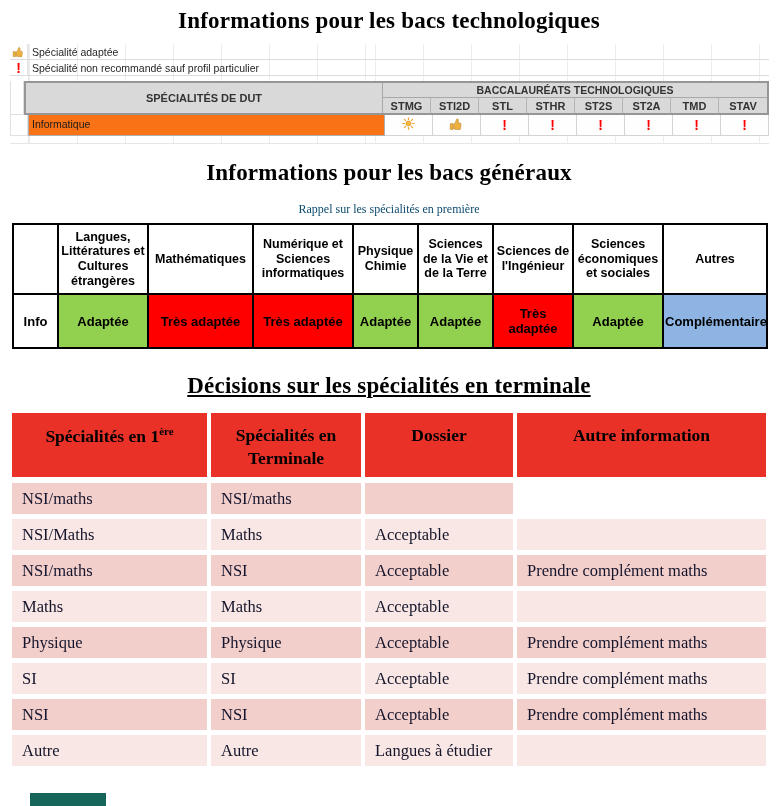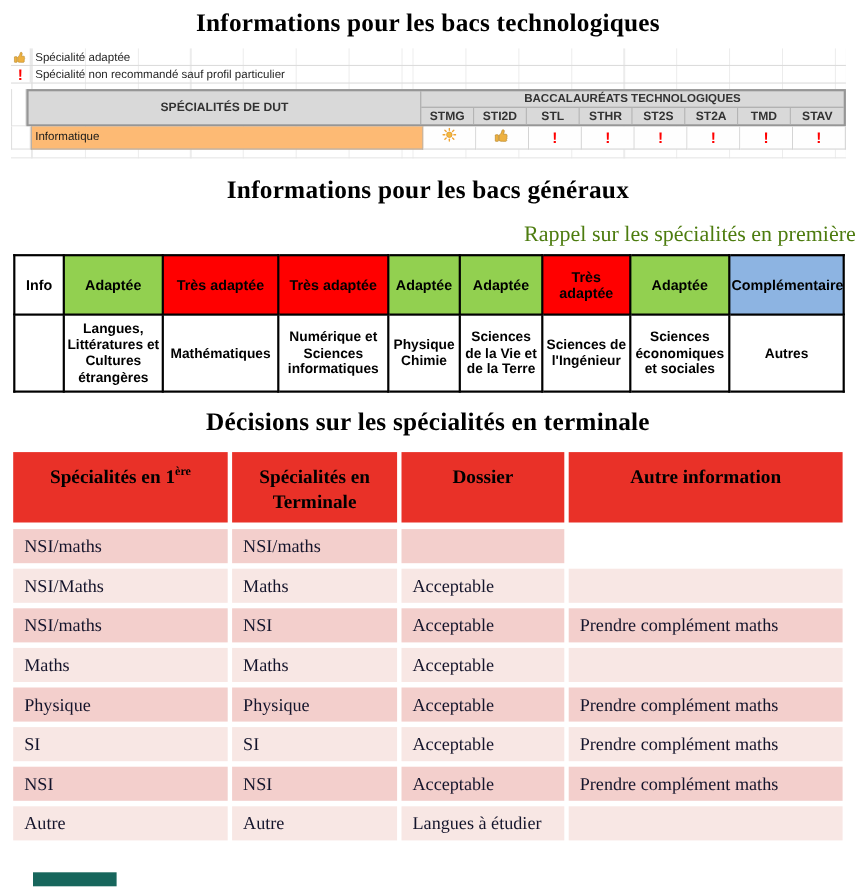--- a/index.html
+++ b/index.html
@@ -1,20 +1,20 @@
 <!DOCTYPE html>
 <html><head>
 <meta charset="utf-8">
 <style>
   * { box-sizing: border-box; margin: 0; padding: 0; }
   html,body { width: 778px; height: 806px; background:#fff; overflow:hidden; position:relative;
               font-family:"Liberation Serif", serif; }
 
   h1.sect { text-align:center; font-size:23px; font-weight:bold; color:#000; letter-spacing:0.2px; }
-  .sub    { text-align:right; font-size:20px; color:#4d7c0f; }
+  .sub    { text-align:center; font-size:12px; color:#0c4a6e; }
 
   
   .excel { position:relative; width:759px; margin:10px 0 0 10px;
            font-family:"Liberation Sans", sans-serif; }
   .xgrid { position:absolute; inset:0; z-index:0;
            background-image:
              linear-gradient(to right, transparent 18px, #e9e9e9 18px, #e9e9e9 19px, transparent 19px),
              repeating-linear-gradient(to right, #ececec 0 1px, transparent 1px 48px);
            background-position: 0 0, 365px 0; background-repeat:no-repeat, repeat;
            background-size: 100% 100%, calc(100% - 365px) 100%; }
@@ -29,21 +29,21 @@
   .xblock { border:2px solid #969696; display:grid;
             grid-template-columns:357px repeat(8,48px); grid-template-rows:15px 15px; background:#d9d9d9; }
   .xmain  { grid-row:1/3; grid-column:1; display:flex; align-items:center; justify-content:center;
             font-size:11px; font-weight:bold; color:#333; border-right:1px solid #a8a8a8; }
   .xgroup { grid-column:2/10; display:flex; align-items:center; justify-content:center;
             font-size:10.5px; font-weight:bold; color:#333; border-bottom:1px solid #a8a8a8; }
   .xcol   { display:flex; align-items:center; justify-content:center; font-size:11px; font-weight:bold;
             color:#333; border-right:1px solid #b4b4b4; }
   .xcol:last-child { border-right:none; }
   .xdatarow { position:relative; z-index:1; display:flex; height:21px; }
-  .xname { width:357px; background:#fdba74; border:1px solid #b0b0b0; border-top:none; font-size:10.5px;
+  .xname { width:357px; background:#f97316; border:1px solid #b0b0b0; border-top:none; font-size:10.5px;
            color:#1a1a1a; line-height:19px; padding-left:3px; }
   .xsym { width:48px; display:flex; align-items:center; justify-content:center;
           border:1px solid #d4d4d4; border-left:none; border-top:none; background:#fefefe; }
   .bang { color:#ff0000; font-weight:bold; font-size:14px; line-height:1; }
   .xbottom { position:relative; z-index:1; height:8px; border-bottom:1px solid #e6e6e6; }
 
   
   .t2wrap { margin:6px 0 0 12px; }
   table.t2 { border-collapse:collapse; table-layout:fixed; width:754px;
              font-family:"Liberation Sans", sans-serif; }
@@ -65,21 +65,21 @@
                  overflow:hidden; white-space:nowrap; }
   .t3row.dark  > div { background:#f3cfcc; }
   .t3row.light > div { background:#f8e7e4; }
   sup { font-size:11px; }
 
   .bottombar { position:absolute; left:30px; top:793px; width:76px; height:13px; background:#17665c; }
 
   .mt-title1 { margin-top:8px; }
   .mt-title2 { margin-top:16px; }
   .mt-sub    { margin-top:16px; }
-  .mt-title3 { margin-top:14px; }
+  .mt-title3 { margin-top:24px;text-decoration:underline; }
 </style>
 </head>
 <body>
 
 <h1 class="sect mt-title1">Informations pour les bacs technologiques</h1>
 
 <div class="excel">
   <div class="xgrid"></div>
 
   <div class="legendrow">
@@ -182,41 +182,41 @@
         <col style="width:105px">
         <col style="width:100px">
       <col style="width:65px">
         <col style="width:75px">
         <col style="width:80px">
         <col style="width:90px">
         <col style="width:104px">
     </colgroup>
     <tbody>
         <tr>
-      <td class="cinfo">Info</td>
-      <td class="cg">Adaptée</td>
-      <td class="cr">Très adaptée</td>
-      <td class="cr">Très adaptée</td>
-      <td class="cg">Adaptée</td>
-      <td class="cg">Adaptée</td>
-      <td class="cr">Très adaptée</td>
-      <td class="cg">Adaptée</td>
-      <td class="cb">Complémentaire</td>
-    </tr>
-    <tr>
       <th></th>
       <th>Langues, Littératures et Cultures étrangères</th>
       <th>Mathématiques</th>
       <th>Numérique et Sciences informatiques</th>
       <th>Physique Chimie</th>
       <th>Sciences de la Vie et de la Terre</th>
       <th>Sciences de l'Ingénieur</th>
       <th>Sciences économiques et sociales</th>
       <th>Autres</th>
     </tr>
+    <tr>
+      <td class="cinfo">Info</td>
+      <td class="cg">Adaptée</td>
+      <td class="cr">Très adaptée</td>
+      <td class="cr">Très adaptée</td>
+      <td class="cg">Adaptée</td>
+      <td class="cg">Adaptée</td>
+      <td class="cr">Très adaptée</td>
+      <td class="cg">Adaptée</td>
+      <td class="cb">Complémentaire</td>
+    </tr>
   </tbody>
     </table>
 </div>
 
 <h1 class="sect mt-title3">Décisions sur les spécialités en terminale</h1>
 
 <div class="t3">
   <div class="t3head">
     <div>
       <span>Spécialités en 1</span><sup>ère</sup>

